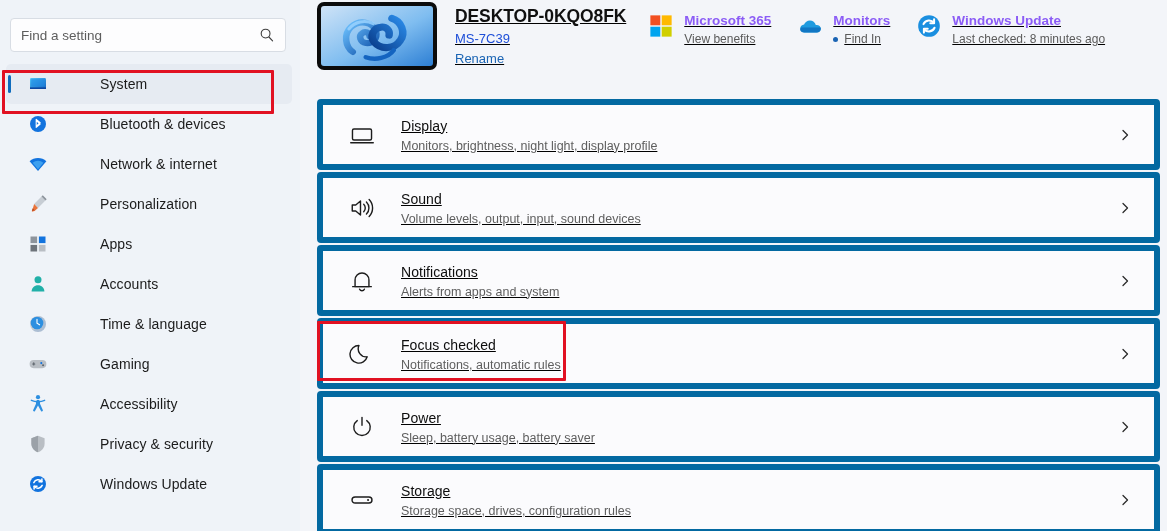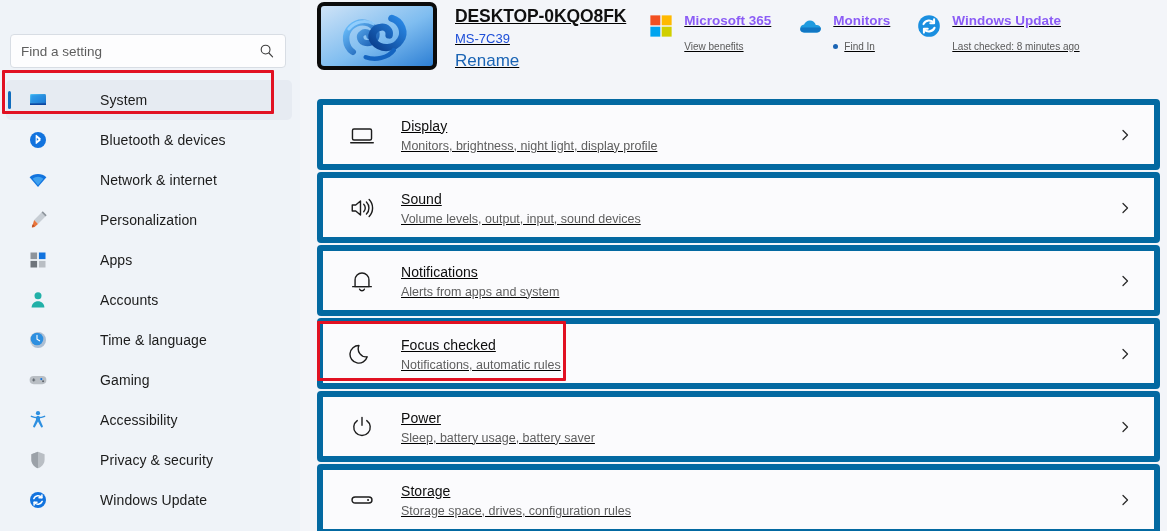--- a/index.html
+++ b/index.html
@@ -20,21 +20,21 @@
     background: #eff3f8;
   }
 
   
   .sidebar {
     width: 300px;
     height: 403px;
     background: #eff3f8;
     flex: 0 0 300px;
     position: relative;
-    padding-top: 34px;
+    padding-top: 18px;
   }
 
   .search-box {
     position: relative;
     margin: 0 14px 0 10px;
     height: 34px;
     background: #fdfdfe;
     border: 1px solid #d8dde4;
     border-radius: 4px;
     display: flex;
@@ -138,21 +138,21 @@
     font-weight: bold;
     color: #101010;
     letter-spacing: -0.1px;
   }
   .dev-model {
     font-size: 13px;
     color: #1d4ed8;
     margin-top: 4px;
   }
   .dev-rename {
-    font-size: 17px;
+    font-size: 13px;
     color: #1a64b4;
     margin-top: 5px;
     cursor: pointer;
   }
 
   .hdr-cards {
     display: flex;
     align-items: flex-start;
     padding-top: 6px;
     margin-left: 22px;
@@ -174,23 +174,23 @@
     align-items: center;
     justify-content: center;
   }
   .hdr-title {
     font-size: 13.5px;
     font-weight: bold;
     color: #8b5cf6;
     white-space: nowrap;
   }
   .hdr-sub {
-    font-size: 10px;
+    font-size: 12px;
     color: #5a5a5a;
-    margin-top: 12px;
+    margin-top: 3px;
     white-space: nowrap;
     display: flex;
     align-items: center;
   }
   .dot {
     display: inline-block;
     width: 5px; height: 5px;
     border-radius: 50%;
     background: #1a64b4;
     margin-right: 6px;

